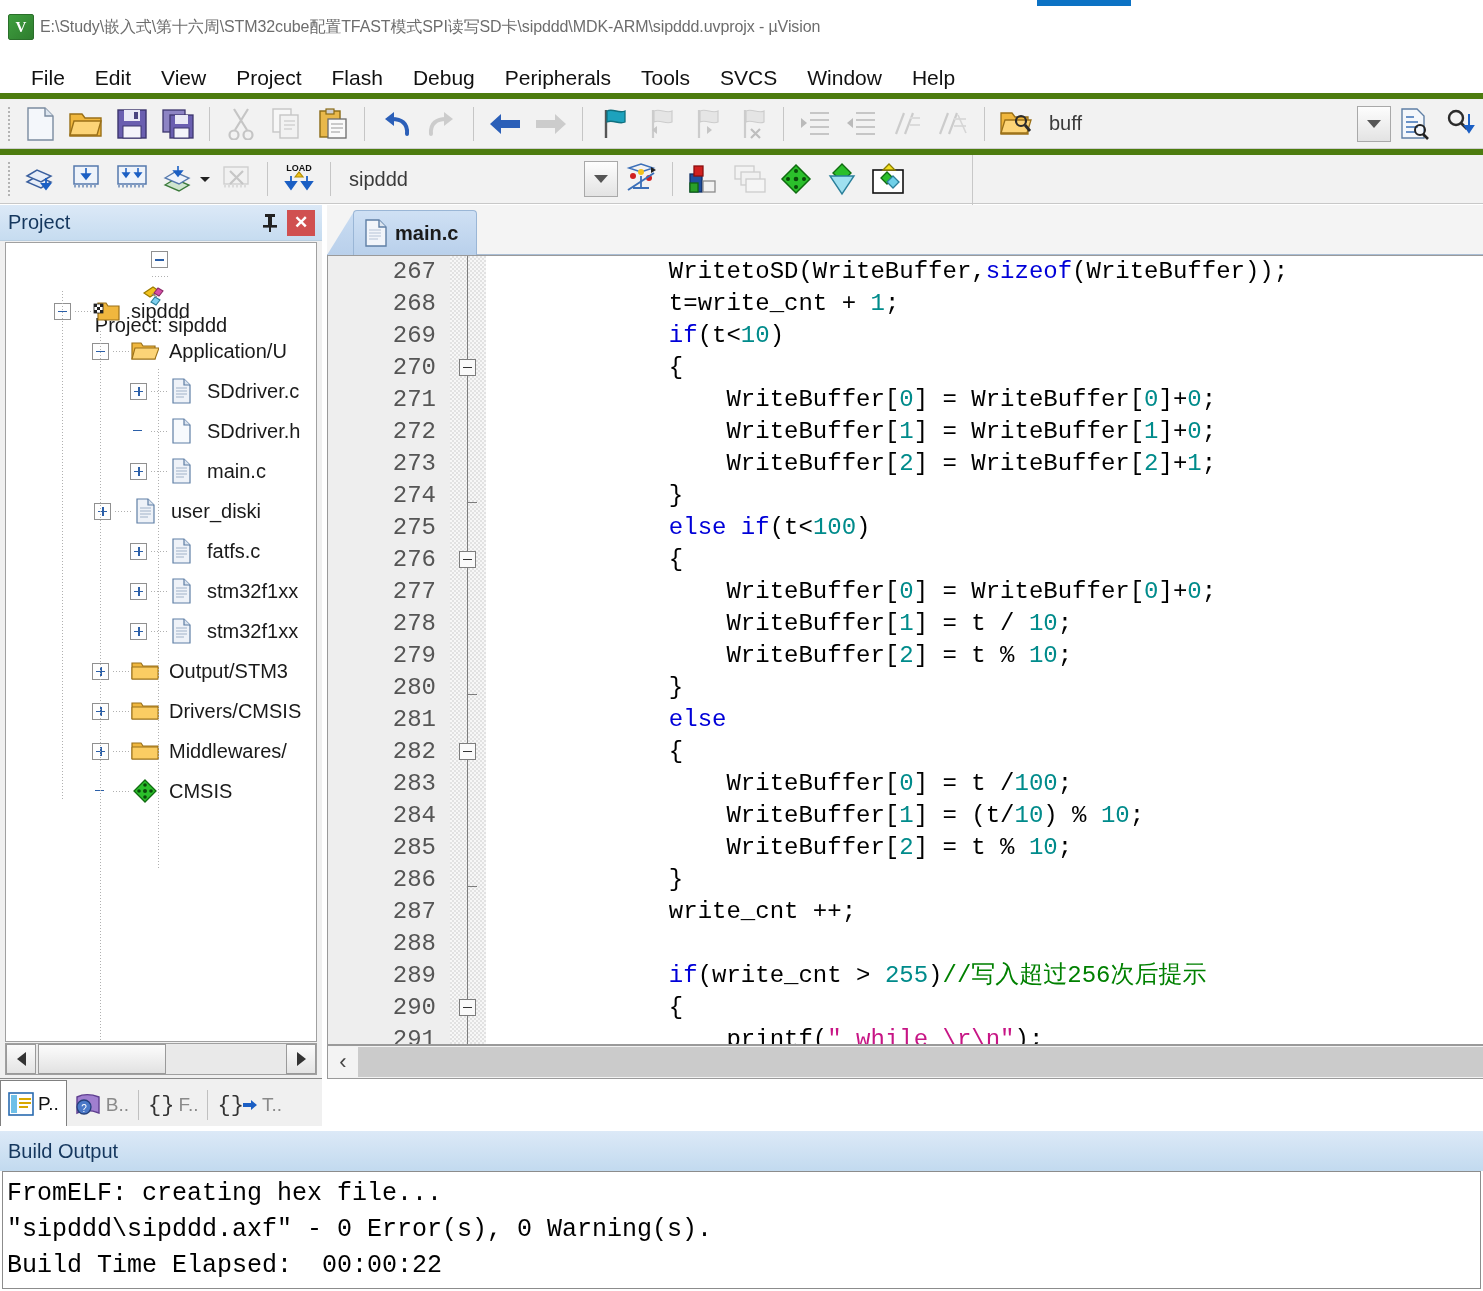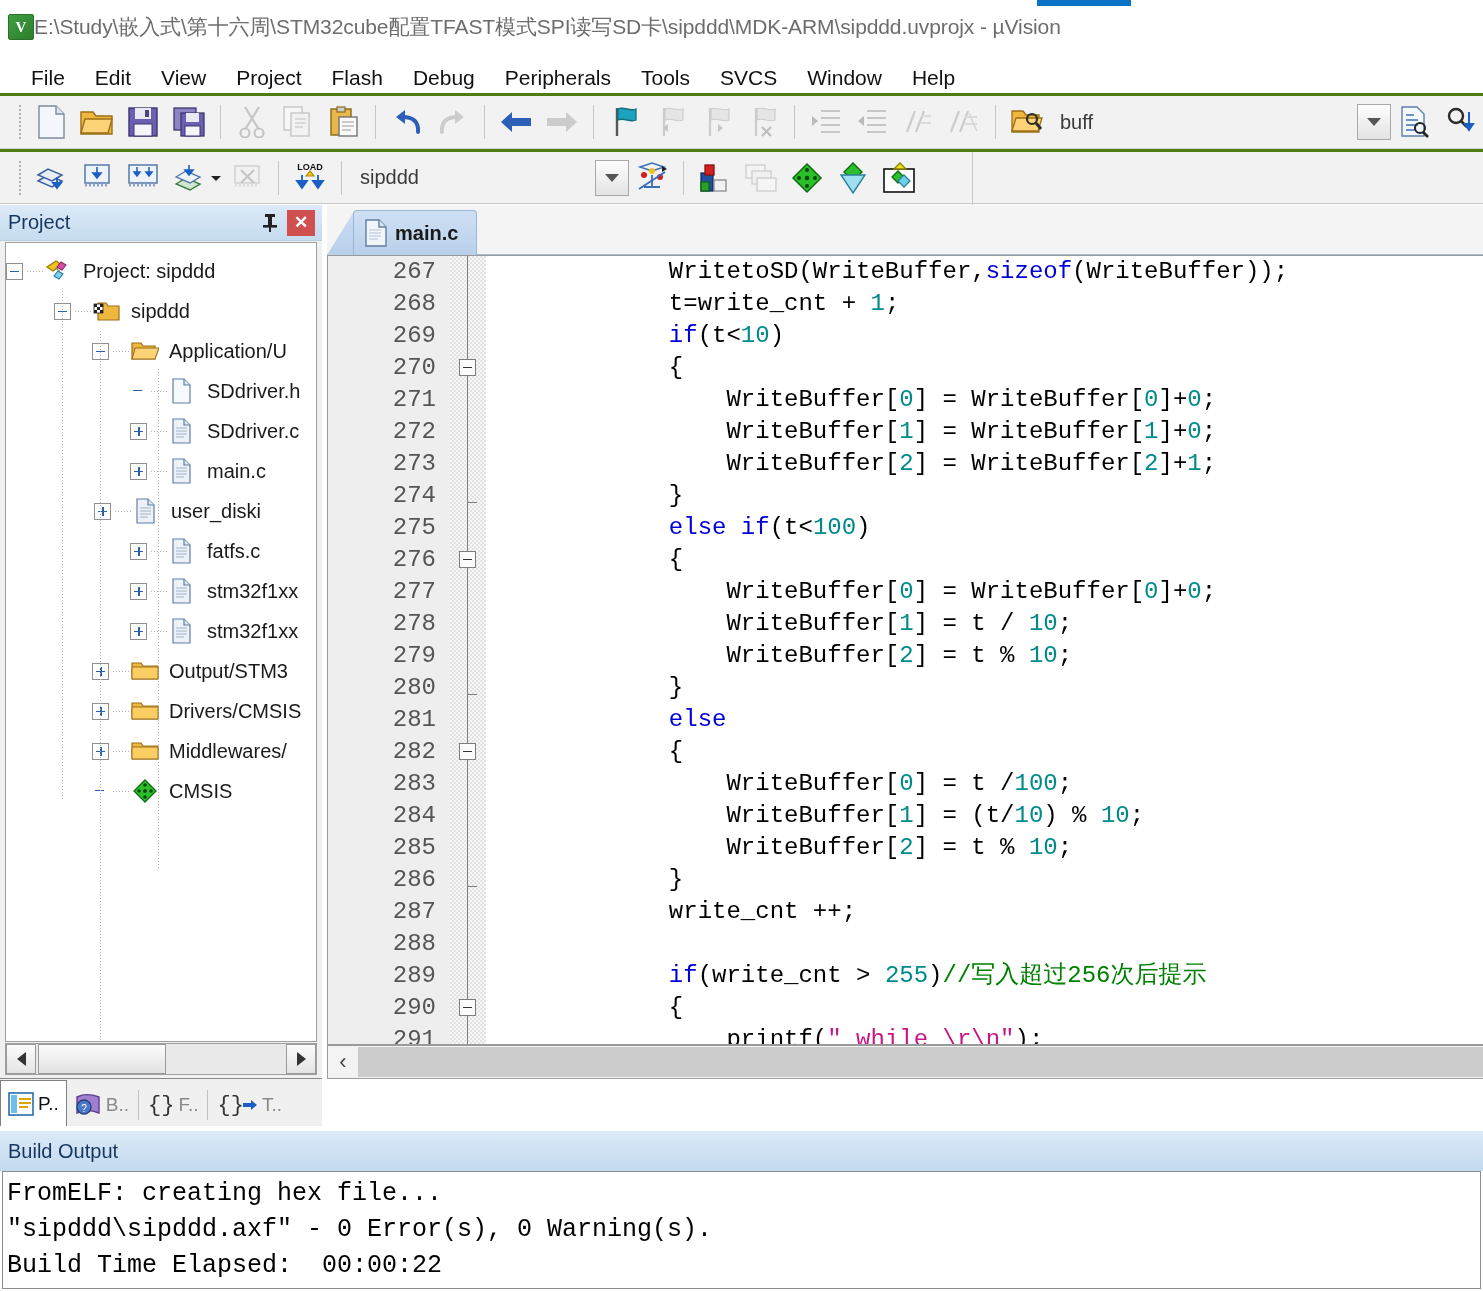--- a/index.html
+++ b/index.html
@@ -30,40 +30,40 @@
     width: 26px; height: 26px; flex: 0 0 26px; position: relative;
     background: linear-gradient(135deg,#3f9f3f 0%, #2e7d2e 100%);
     border: 1px solid #2a6f2a; border-radius: 2px;
     display: flex; align-items: center; justify-content: center;
   }
   .app-icon span {
     color: #fff; font-size: 15px; font-weight: bold; line-height: 1;
     font-family: "Liberation Serif", serif;
   }
   .title-text {
-    font-size: 21px; color: #6d6d6d;
+    margin-left: 6px; font-size: 16px; color: #6d6d6d;
     white-space: nowrap; letter-spacing: -0.1px;
   }
 
   
   .menubar {
     position: absolute; top: 56px; left: 0; width: 1483px; height: 44px;
     background: #fff; display: flex; align-items: center; padding-left: 16px;
   }
   .menu-item {
     font-size: 21px; color: #111; padding: 3px 15px; white-space: nowrap;
     cursor: default;
   }
 
   
   .toolbar {
     position: absolute; left: 0; width: 1483px;
     background: #f2f2f2;
-    border-top: 3px solid #4d7c0f; border-bottom: 1px solid #cfcfcf;
-    display: flex; align-items: center; padding-left: 11px;
+    border-top: 6px solid #4d7c0f; border-bottom: 1px solid #cfcfcf;
+    display: flex; align-items: center;
   }
   .toolbar1 { top: 93px; height: 56px; }
   .toolbar2 { top: 149px; height: 55px; border-bottom: 1px solid #c8c8c8; }
   .grip {
     width: 9px; height: 34px; margin: 0 3px 0 5px; flex: 0 0 9px;
     background-image: repeating-linear-gradient(to bottom,#b4b4b4 0 2px,transparent 2px 4px);
     background-size: 2px 100%; background-repeat: no-repeat;
     background-position: 3px 0;
   }
   .tb-sep { width: 1px; height: 34px; background: #c6c6c6; margin: 0 8px; flex: 0 0 1px; }
@@ -631,21 +631,21 @@
             <rect x="7" y="4" width="4" height="8" fill="#222"></rect>
             <rect x="2" y="12" width="14" height="2.6" fill="#222"></rect>
             <rect x="8" y="14" width="2" height="5" fill="#222"></rect>
           </svg>
       </div>
       <div class="close-btn">✕</div>
     </div>
 
     <div class="tree-box">
       <div class="tree" id="tree-root">
-          <div class="tree-row" style="">
+          <div class="tree-row" style=" flex-direction: column;">
             <div class="expander"></div>
             <div class="dots"></div>
             <div class="node-icon"><svg width="28" height="26" viewBox="0 0 28 26">
                 <path d="M2 9l9-6 6 4-9 6z" fill="#f2c21c" stroke="#9a7a00" stroke-width="1.2"></path>
                 <path d="M16 4l5 3-4 5-5-3z" fill="#d64ea8" stroke="#8a2a68" stroke-width="1.1"></path>
                 <path d="M13 13l5 3-4 5-5-3z" fill="#7fd0f0" stroke="#2a7f9a" stroke-width="1.1"></path>
                 <path d="M10 10l5 3" stroke="#888" stroke-width="1.1"></path>
               </svg></div>
             <span class="node-label">Project: sipddd</span>
           </div>
@@ -666,37 +666,37 @@
           <div class="tree-row" style="padding-left: 86px;">
             <div class="expander"></div>
             <div class="dots"></div>
             <div class="node-icon"><svg width="28" height="26" viewBox="0 0 28 26">
                 <path d="M1 5h9l2 3h12v13H1z" fill="#f0b73e" stroke="#9a7018" stroke-width="1.2"></path>
                 <path d="M4 10h24l-4 11H1z" fill="#fcd477" stroke="#9a7018" stroke-width="1.1"></path>
               </svg></div>
             <span class="node-label">Application/U</span>
           </div>
           <div class="tree-row" style="padding-left: 124px;">
-            <div class="expander none"></div>
-            <div class="dots"></div>
-            <div class="node-icon"><svg width="28" height="26" viewBox="0 0 28 26">
-                <path d="M4 1h11l6 6v18H4z" fill="#f7fafd" stroke="#5f7fa5" stroke-width="1.2"></path>
-                <path d="M15 1v6h6" fill="#dbe4ef" stroke="#5f7fa5" stroke-width="1.2"></path>
-              </svg></div>
-            <span class="node-label">SDdriver.h</span>
-          </div>
-          <div class="tree-row" style="padding-left: 124px;">
             <div class="expander plus"></div>
             <div class="dots"></div>
             <div class="node-icon"><svg width="28" height="26" viewBox="0 0 28 26">
                 <path d="M4 1h11l6 6v18H4z" fill="#eef2f8" stroke="#5f7fa5" stroke-width="1.2"></path>
                 <path d="M15 1v6h6" fill="#dbe4ef" stroke="#5f7fa5" stroke-width="1.2"></path>
                 <path d="M7 10h11M7 13h11M7 16h11M7 19h8" stroke="#9fb2c8" stroke-width="1.1"></path>
               </svg></div>
             <span class="node-label">SDdriver.c</span>
+          </div>
+          <div class="tree-row" style="padding-left: 124px;">
+            <div class="expander none"></div>
+            <div class="dots"></div>
+            <div class="node-icon"><svg width="28" height="26" viewBox="0 0 28 26">
+                <path d="M4 1h11l6 6v18H4z" fill="#f7fafd" stroke="#5f7fa5" stroke-width="1.2"></path>
+                <path d="M15 1v6h6" fill="#dbe4ef" stroke="#5f7fa5" stroke-width="1.2"></path>
+              </svg></div>
+            <span class="node-label">SDdriver.h</span>
           </div>
           <div class="tree-row" style="padding-left: 124px;">
             <div class="expander plus"></div>
             <div class="dots"></div>
             <div class="node-icon"><svg width="28" height="26" viewBox="0 0 28 26">
                 <path d="M4 1h11l6 6v18H4z" fill="#eef2f8" stroke="#5f7fa5" stroke-width="1.2"></path>
                 <path d="M15 1v6h6" fill="#dbe4ef" stroke="#5f7fa5" stroke-width="1.2"></path>
                 <path d="M7 10h11M7 13h11M7 16h11M7 19h8" stroke="#9fb2c8" stroke-width="1.1"></path>
               </svg></div>
             <span class="node-label">main.c</span>

